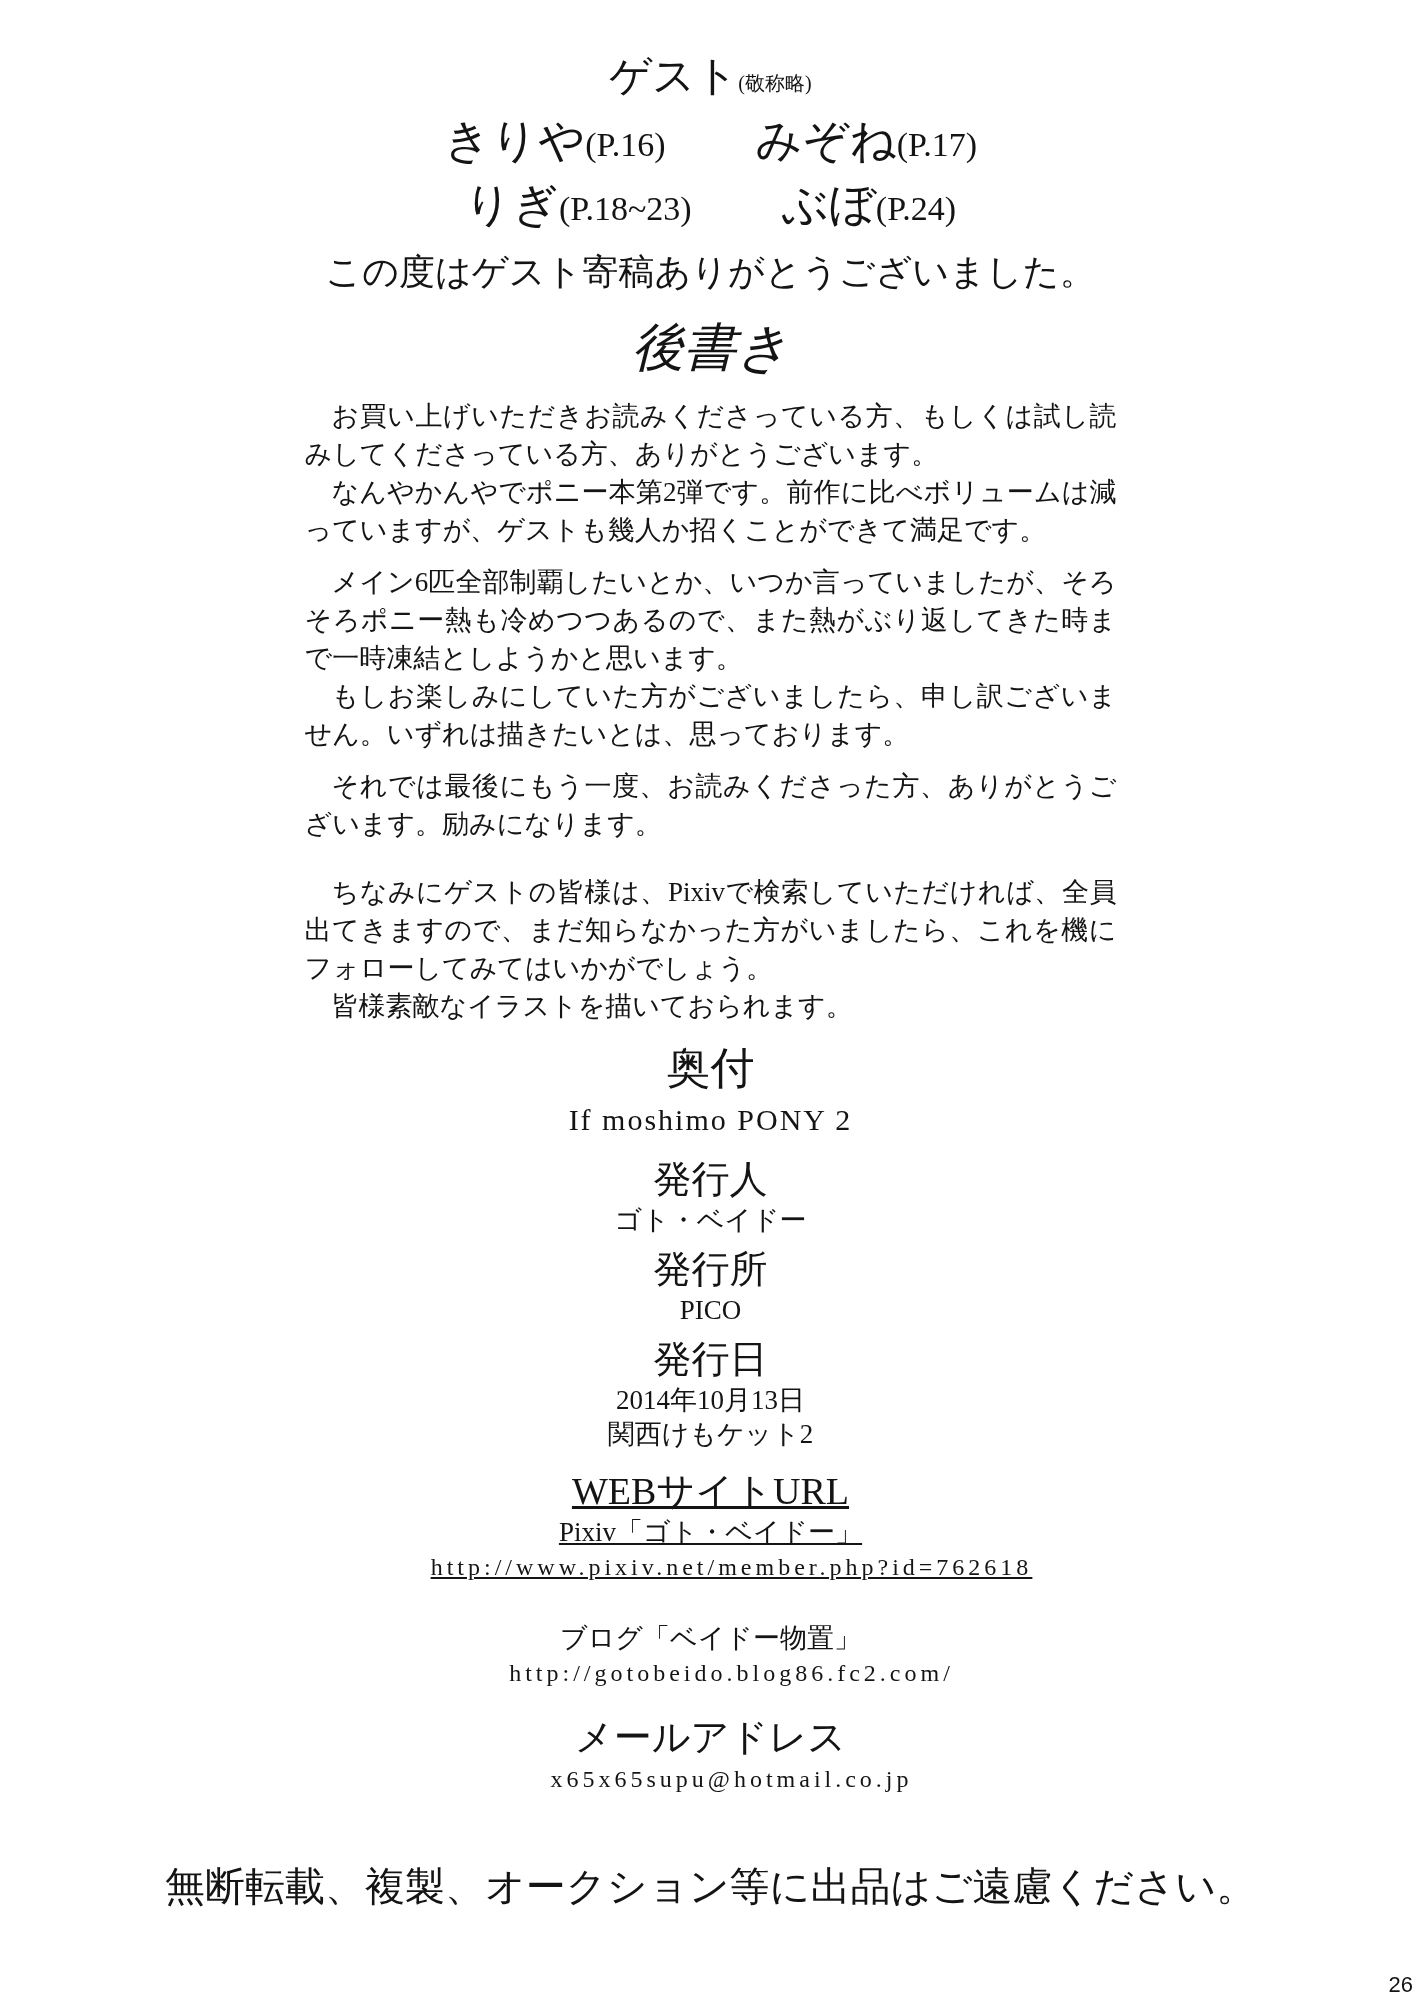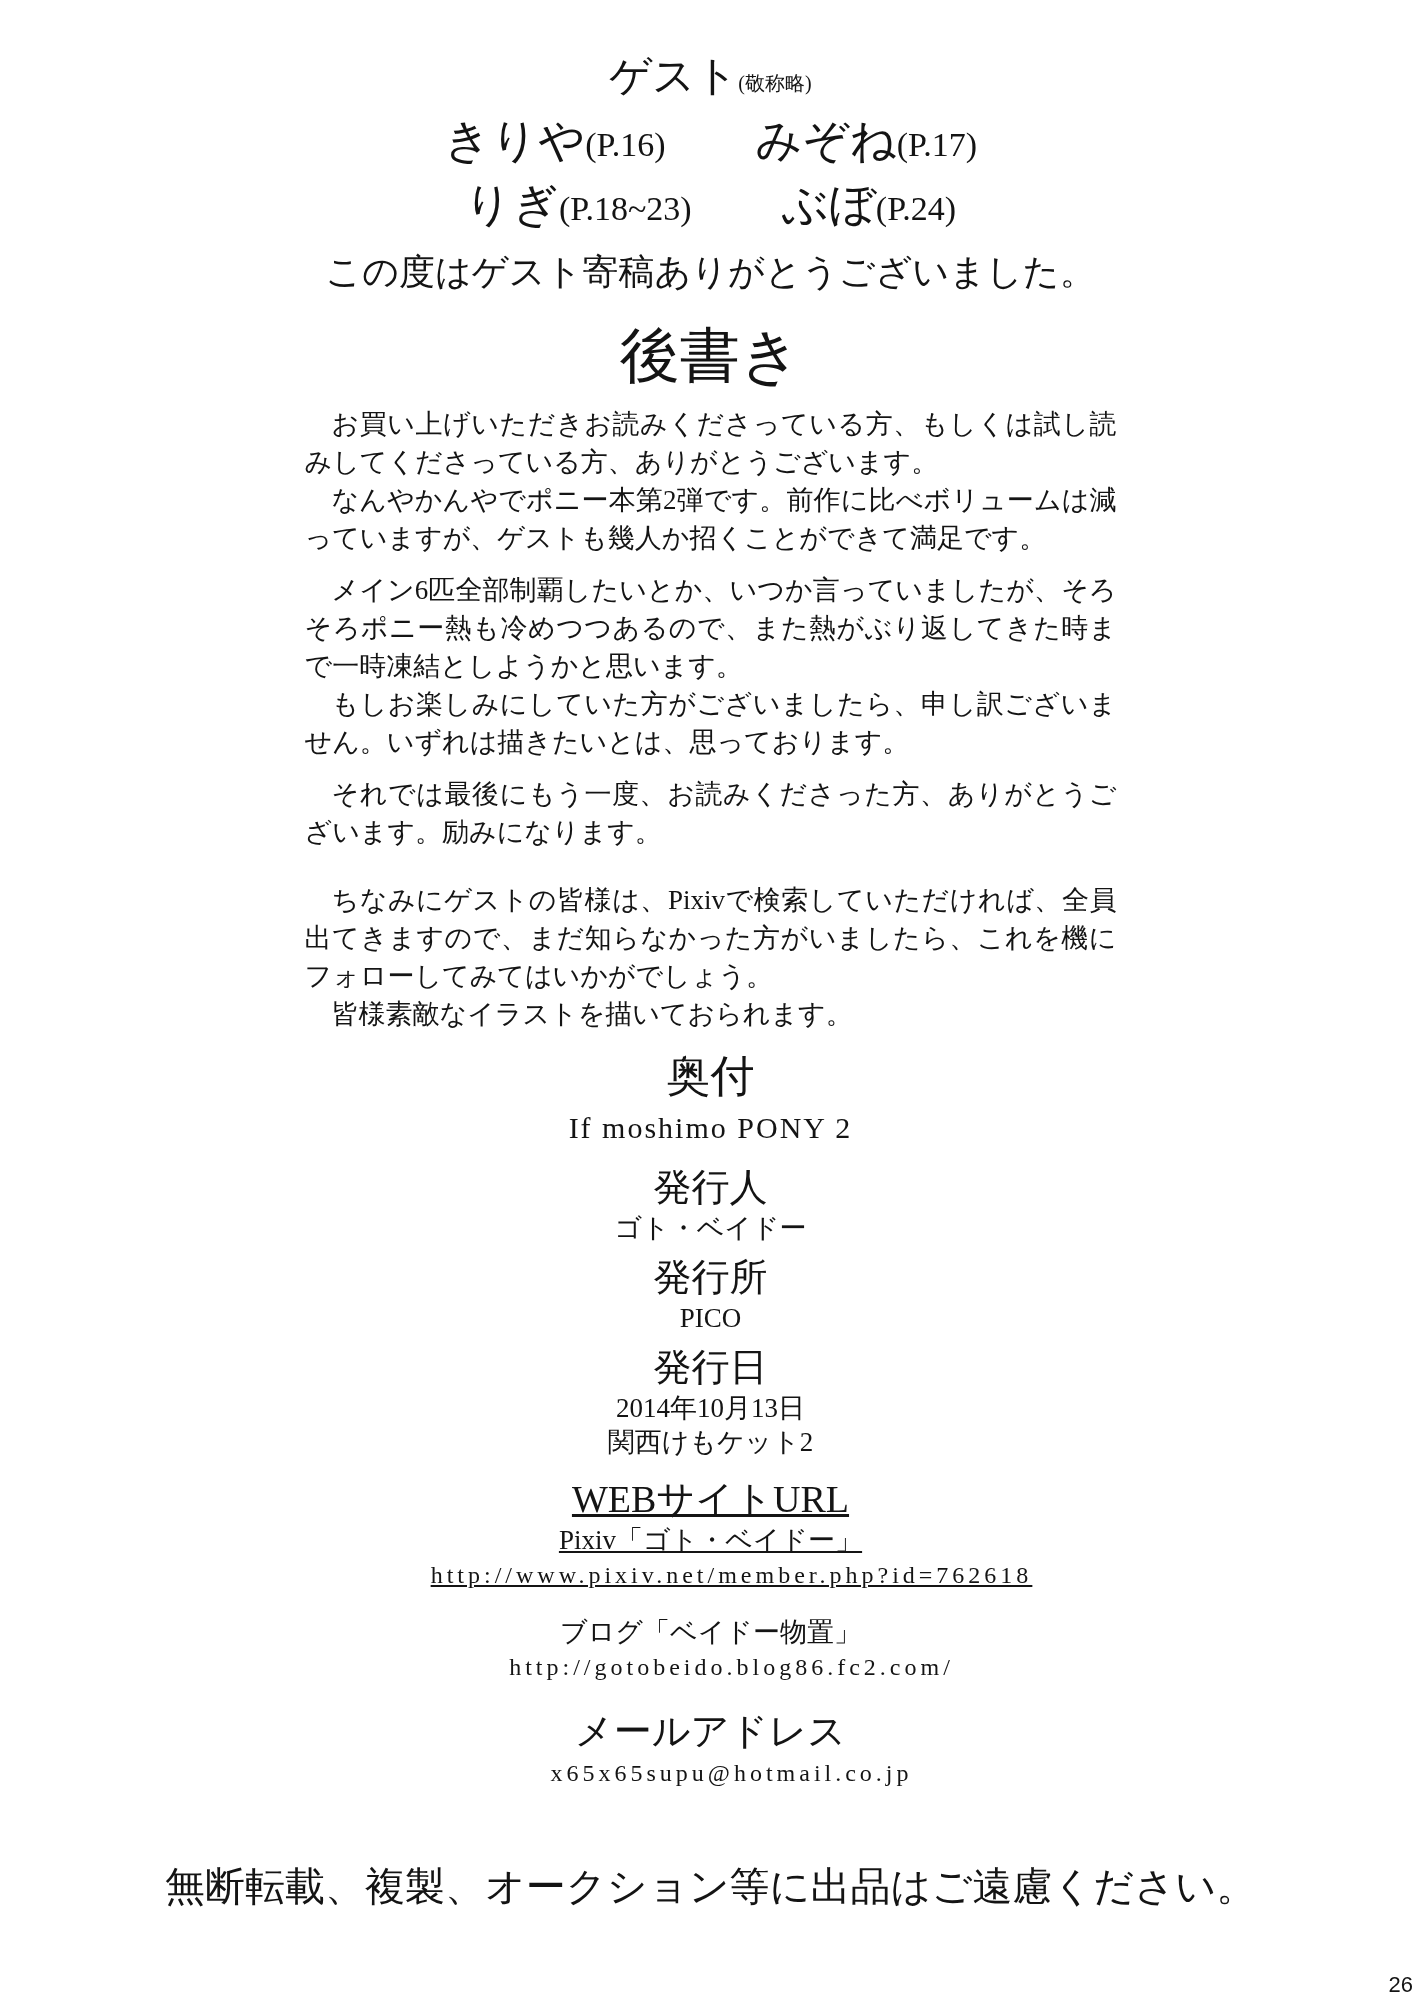--- a/index.html
+++ b/index.html
@@ -18,42 +18,42 @@
   
   .guest-section { padding-top: 50px; }
   .guest-heading { font-size: 42px; line-height: 52px; }
   .guest-heading .note { font-size: 20px; }
   .guest-row { font-size: 46px; line-height: 56px; margin-top: 4px; white-space: nowrap; }
   .guest-row .entry + .entry { margin-left: 90px; }
   .guest-row .pages { font-size: 34px; }
   .guest-thanks { font-size: 36px; line-height: 38px; margin-top: 16px; }
 
   
-  .afterword-heading { font-size: 60px; line-height: 58px; margin-top: 36px; }
+  .afterword-heading { font-size: 52px; line-height: 58px; margin-top: 28px; font-style: italic; }
   .afterword-body {
     width: 812px;
     margin: 20px auto 0 auto;
     font-size: 27px;
     line-height: 38px;
     text-align: justify;
   }
   .para-group { margin: 0 0 14px 0; }
   .para-group.big-gap { margin-top: 30px; }
   .para-group p { margin: 0; text-indent: 1em; }
 
   
   .colophon { margin-top: 16px; }
   .colophon-heading { font-size: 44px; line-height: 56px; }
   .book-title { font-size: 30px; line-height: 38px; margin-top: 4px; letter-spacing: 2px; }
   .col-label { font-size: 38px; line-height: 48px; margin-top: 16px; }
   .col-label.tight { margin-top: 8px; }
   .col-value { font-size: 27px; line-height: 34px; }
   .col-url { font-size: 24px; line-height: 36px; letter-spacing: 4px; white-space: nowrap; padding-left: 42px; }
   .web-block { margin-top: 14px; text-decoration: underline; }
-  .blog-block { margin-top: 22px; }
+  .blog-block { margin-top: 36px; }
   .mail-block { margin-top: 22px; }
 
   
   .copyright-warning {
     position: absolute;
     left: 0; right: 0;
     top: 1862px;
     text-align: center;
     font-size: 40px;
     line-height: 50px;

